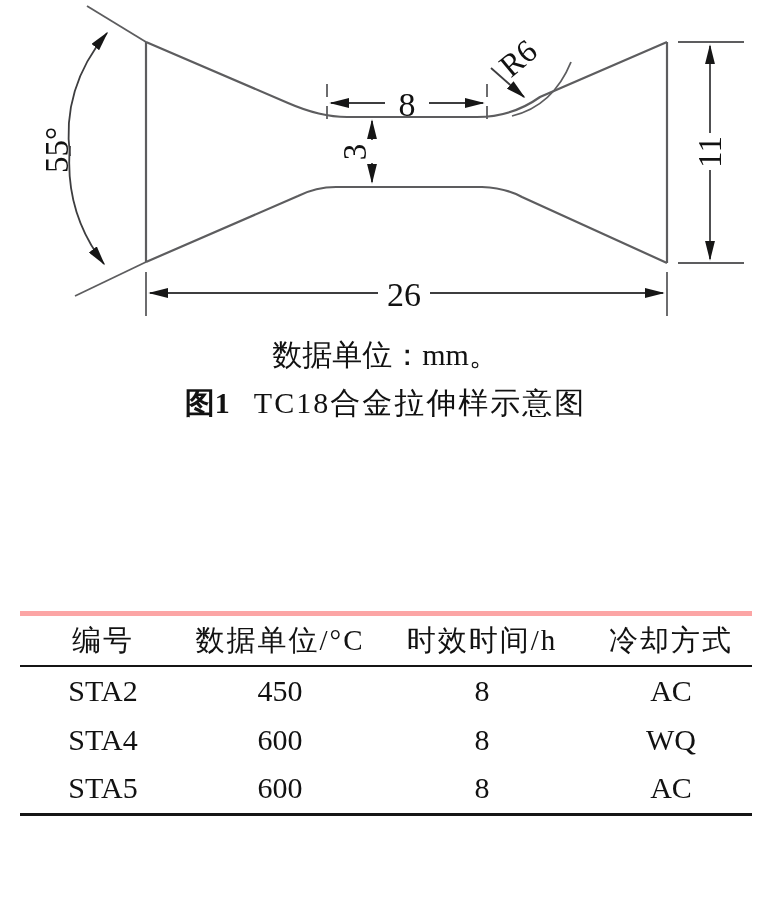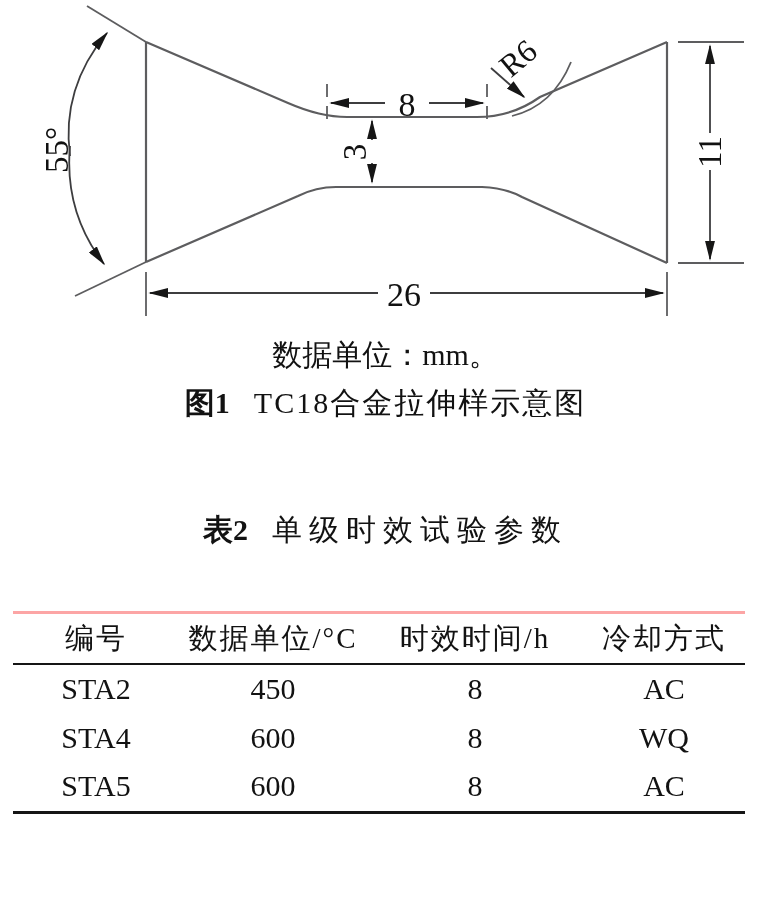--- a/index.html
+++ b/index.html
@@ -10,23 +10,23 @@
   .figure-svg{position:absolute;left:0;top:0;}
   .cap{position:absolute;left:0;width:771px;text-align:center;white-space:nowrap;}
   .cap-unit{top:338px;font-size:30px;line-height:34px;}
   .cap-zh{top:386px;font-size:30px;line-height:34px;letter-spacing:2px;}
   .cap-en{top:437px;font-size:31px;line-height:36px;}
   .tblcap-zh{top:513px;font-size:30px;line-height:34px;}
   .tblcap-en{top:561px;font-size:31px;line-height:34px;}
   .cap-label{font-weight:bold;margin-right:24px;letter-spacing:0;margin-top:32px;}
   .zh-spaced{letter-spacing:7px;}
   .sta-table{
-    position:absolute;left:13px;top:611px;width:732px;
+    position:absolute;left:20px;top:611px;width:732px;
     border-collapse:collapse;table-layout:fixed;
-    border-top:3px solid #fca5a5;border-bottom:3px solid #151515;
+    border-top:5px solid #fca5a5;border-bottom:3px solid #151515;
   }
   .sta-table th{
     font-weight:normal;font-size:29px;letter-spacing:2px;
     height:49px;text-align:center;vertical-align:middle;
     border-bottom:2px solid #151515;padding:0;
   }
   .sta-table td{
     font-size:30px;height:48.6px;text-align:center;vertical-align:middle;padding:0;
   }
   .dim-text{font-family:"Liberation Serif","DejaVu Serif",serif;fill:#111111;}
@@ -97,23 +97,20 @@
     <text class="dim-text" x="404" y="294" font-size="34" text-anchor="middle" dominant-baseline="central">26</text>
   </svg>
 
   <div class="cap cap-unit">数据单位：mm。</div>
 
   <div class="cap cap-zh">
     <span class="cap-label">图1</span><span>TC18合金拉伸样示意图</span>
   </div>
 
 
-  <div class="cap tblcap-zh">
-    <span class="cap-label">表2</span><span class="zh-spaced">单级时效试验参数</span>
-  </div>
 
 
   <table class="sta-table">
     <colgroup>
       <col style="width:166px">
         <col style="width:188px">
         <col style="width:216px">
         <col style="width:162px">
     </colgroup>
     <thead>

